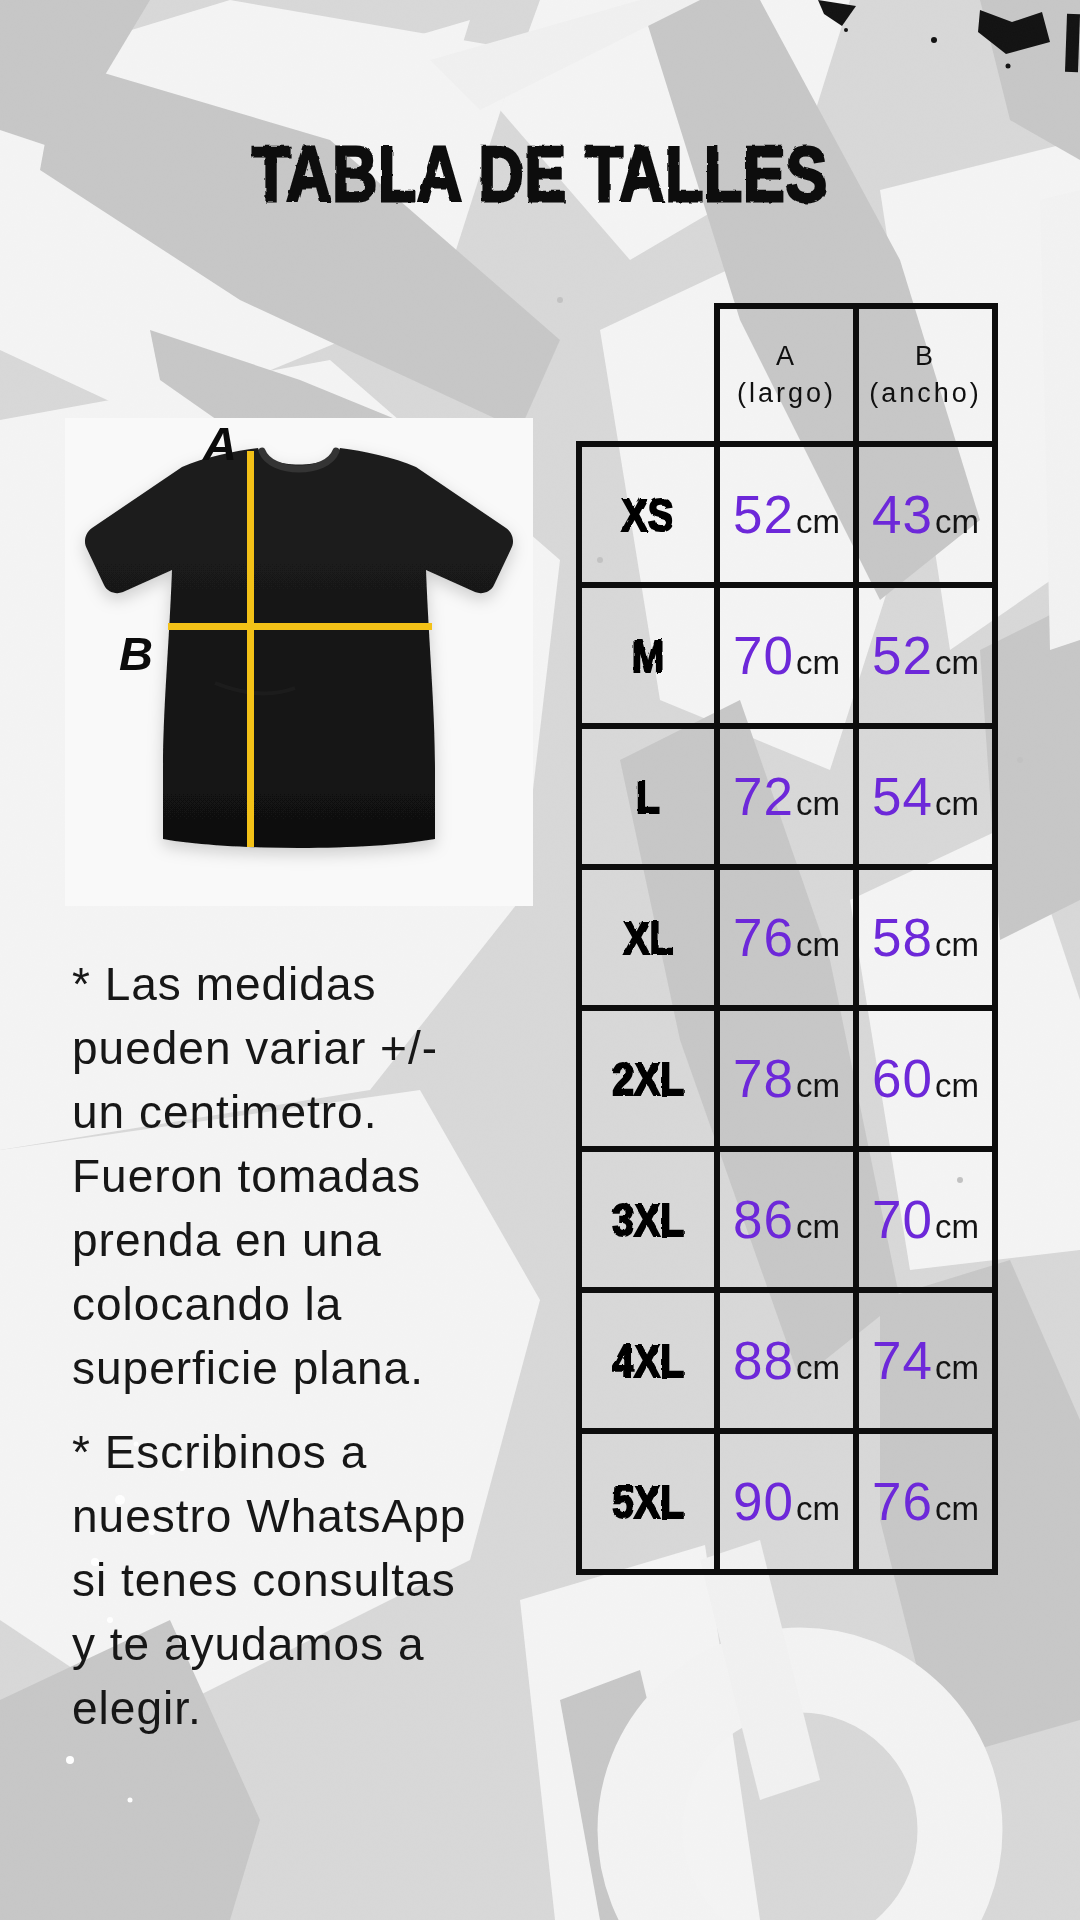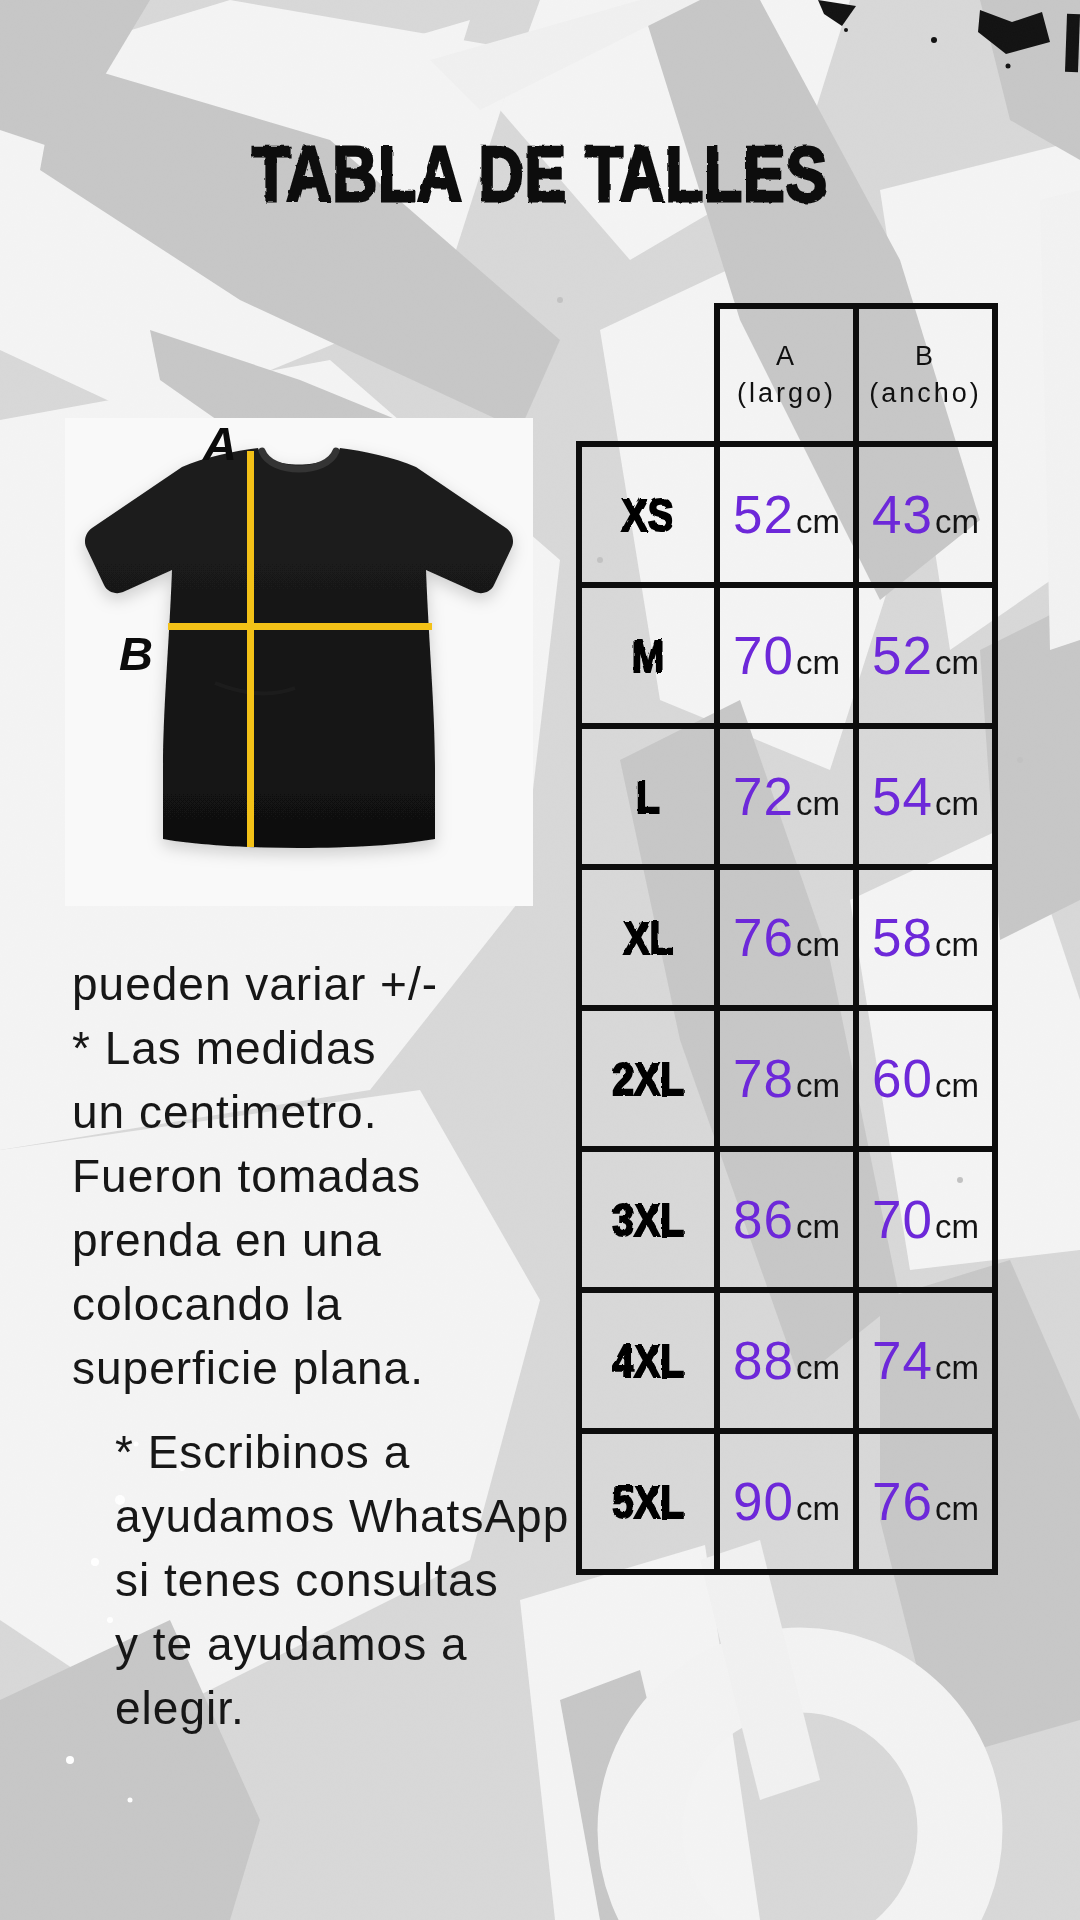--- a/index.html
+++ b/index.html
@@ -33,21 +33,21 @@
   .measure-label {
     position: absolute; font-style: italic; font-weight: bold;
     font-size: 47px; line-height: 47px; color: #0b0b0b;
   }
   .label-a { left: 138px; top: 2px; }
   .label-b { left: 54px; top: 212px; }
 
   
   .notes { position: absolute; left: 72px; color: #171717; }
   .notes-1 { top: 952px; }
-  .notes-2 { top: 1420px; margin-left: 43px; }
+  .notes-2 { top: 1420px; }
   .note-line {
     font-size: 46px; line-height: 64px; letter-spacing: 1px;
     white-space: nowrap; font-weight: 400;
   }
 
   
   .size-table {
     position: absolute; left: 576px; top: 303px;
     border-collapse: collapse; table-layout: fixed;
   }
@@ -184,31 +184,31 @@
     <path d="M 197 33 C 206 57 262 57 271 33" fill="none" stroke="#343434" stroke-width="7" stroke-linecap="round"></path>
     <path d="M 150 265 q 45 18 80 5" fill="none" stroke="#1f1f1f" stroke-width="4" opacity="0.7"></path>
     <rect x="182" y="33" width="7" height="396" fill="#F3C117"></rect>
     <rect x="103" y="205" width="264" height="7" fill="#F3C117"></rect>
   </svg>
   <span class="measure-label label-a">A</span>
   <span class="measure-label label-b">B</span>
 </div>
 
 <div class="notes notes-1">
+  <div class="note-line">* Las medidas</div>
   <div class="note-line">pueden variar +/-</div>
-  <div class="note-line">* Las medidas</div>
   <div class="note-line">un centimetro.</div>
   <div class="note-line">Fueron tomadas</div>
   <div class="note-line">prenda en una</div>
   <div class="note-line">colocando la</div>
   <div class="note-line">superficie plana.</div>
 </div>
 <div class="notes notes-2">
   <div class="note-line">* Escribinos a</div>
-  <div class="note-line">ayudamos WhatsApp</div>
+  <div class="note-line">nuestro WhatsApp</div>
   <div class="note-line">si tenes consultas</div>
   <div class="note-line">y te ayudamos a</div>
   <div class="note-line">elegir.</div>
 </div>
 
 <table class="size-table">
   <colgroup>
       <col style="width:138px">
       <col style="width:139px">
       <col style="width:139px">

